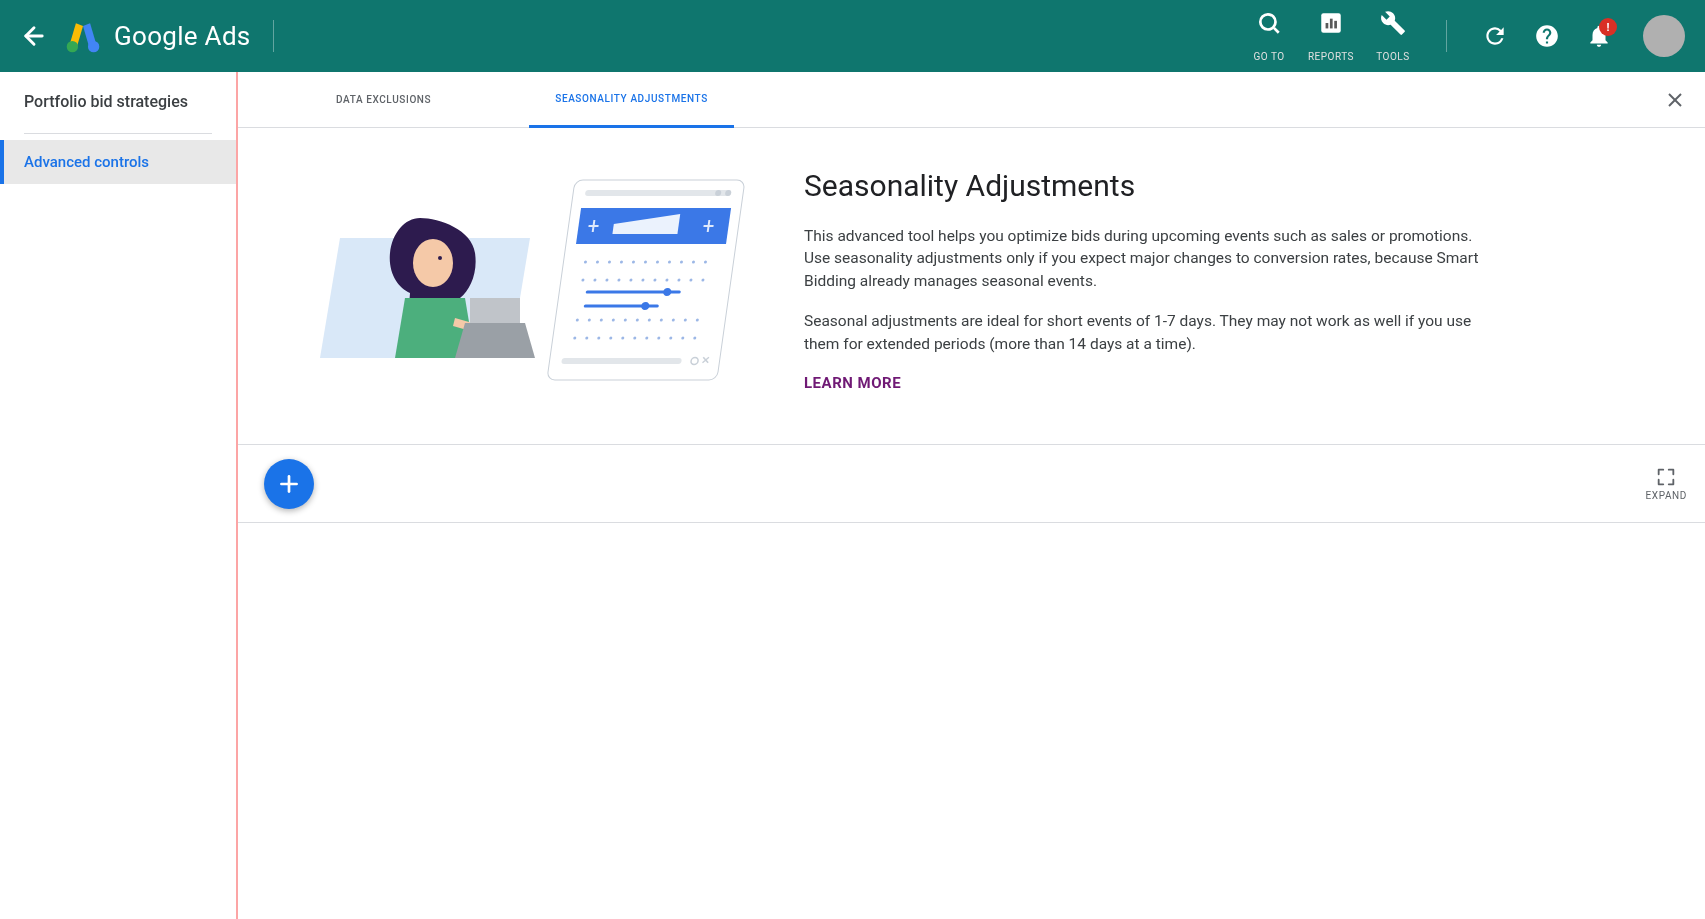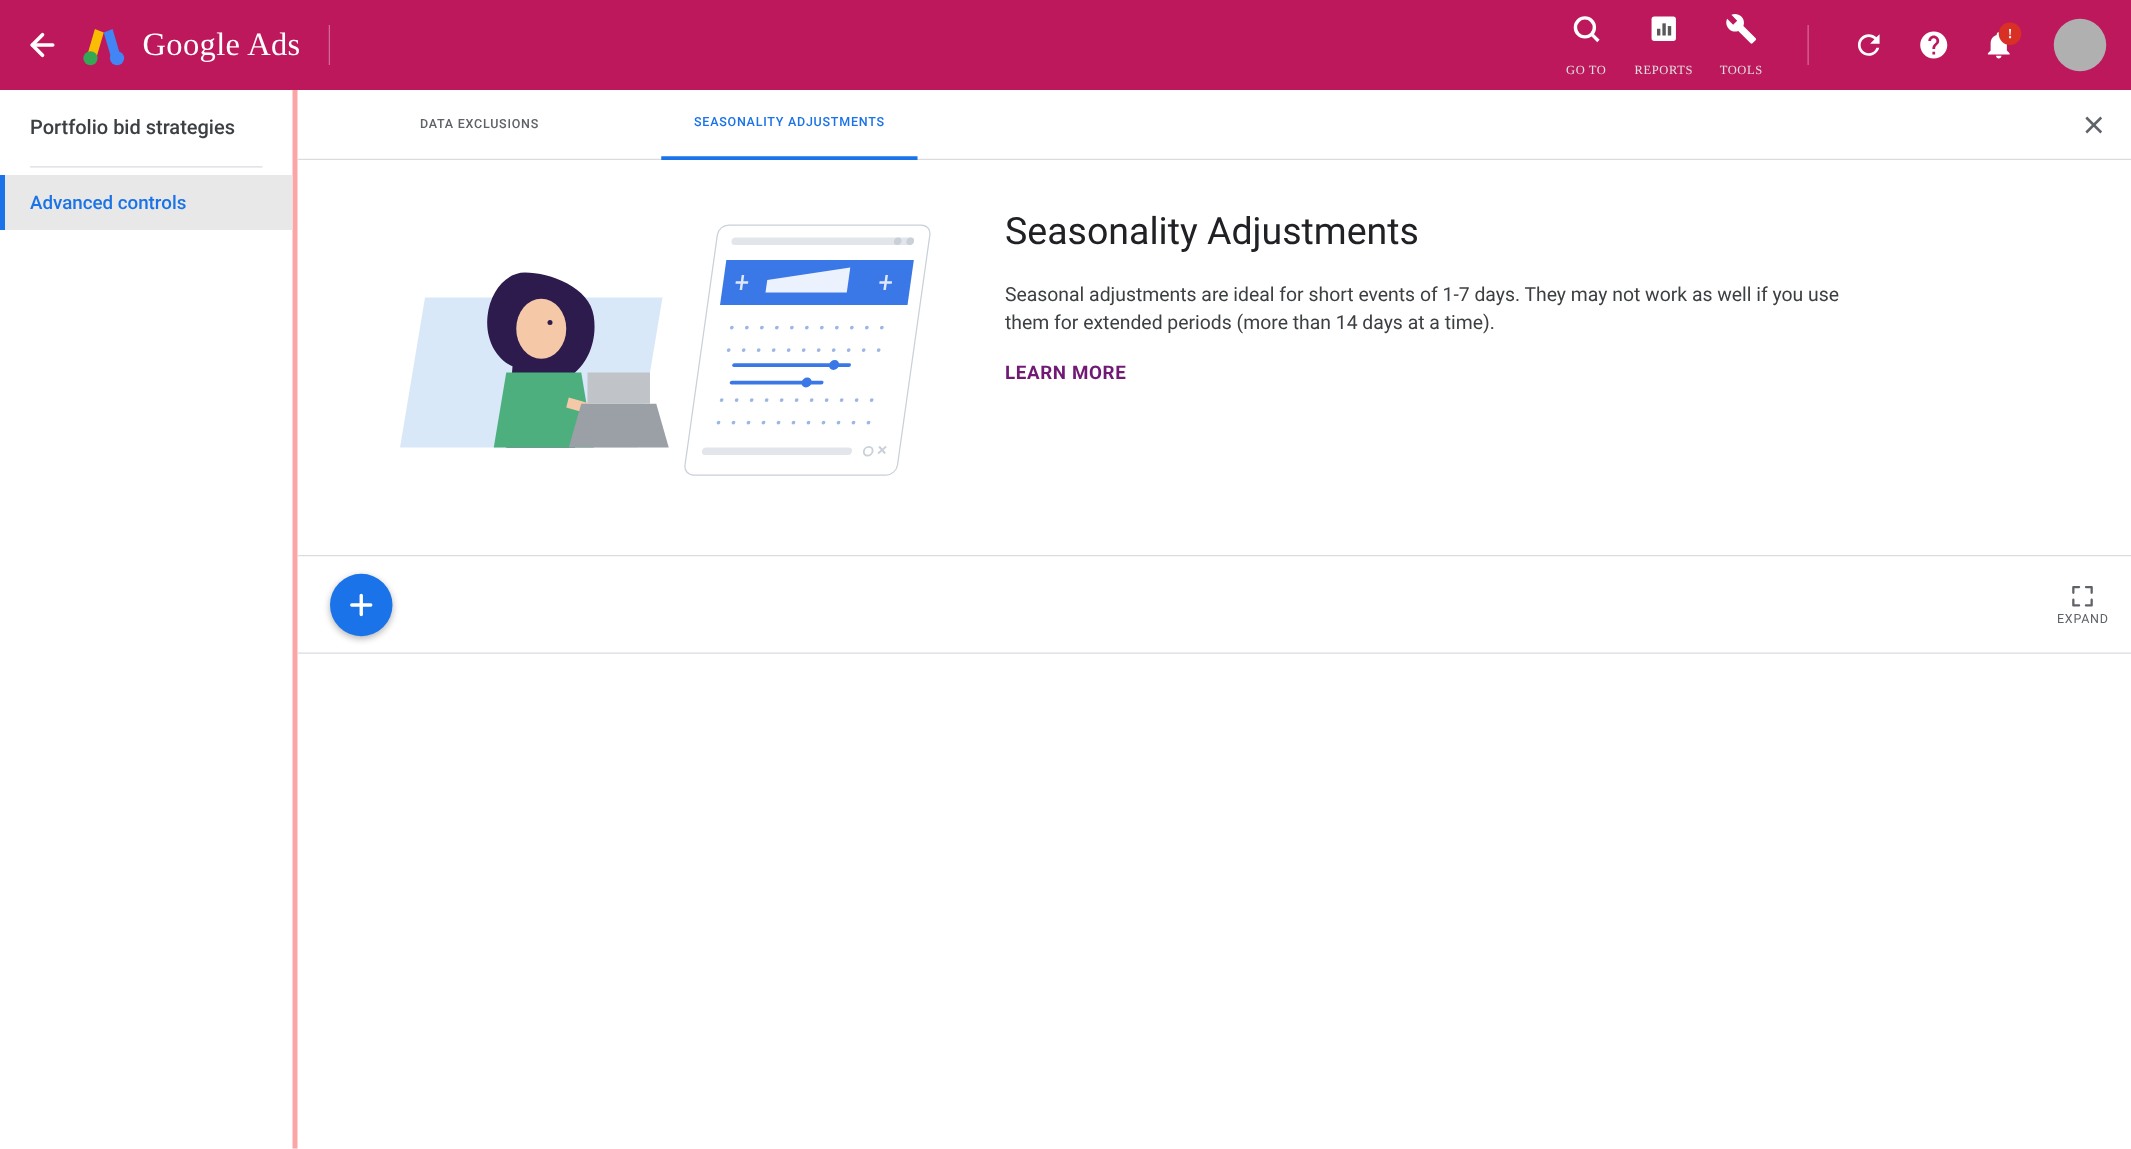--- a/index.html
+++ b/index.html
@@ -7,48 +7,47 @@
     font-family: Roboto, Arial, sans-serif;
     background: #fff;
     color: #202124;
     width: 1705px;
     height: 919px;
     overflow: hidden;
   }
   
   .header {
     height: 72px;
-    background: #be185d;
+    background: #0f766e;
     display: flex;
     align-items: center;
     padding: 0 20px;
     color: #fff;
     position: relative;
-    font-family: Liberation Serif, serif;
   }
   .back-arrow { width: 28px; height: 28px; display:flex; align-items:center; justify-content:center; cursor:pointer; margin-right:18px; }
   .logo-wrap { display:flex; align-items:center; gap:14px; }
   .ads-logo { width: 34px; height: 34px; }
   .product-name { font-size: 26px; font-weight: 400; letter-spacing: 0.3px; }
   .header-divider { width:1px; height:32px; background:rgba(255,255,255,0.35); margin: 0 22px; }
 
   .header-right { display:flex; align-items:center; margin-left:auto; }
   .icon-tool { display:flex; flex-direction:column; align-items:center; justify-content:center; width:62px; cursor:pointer;gap:12px; }
   .icon-tool .icon-svg { width:26px; height:26px; color:#fff; margin-bottom:3px; }
   .icon-tool .icon-label { font-size:10px; letter-spacing:0.5px; color:#e0e0e0; }
   .plain-icon { width:44px; height:44px; display:flex; align-items:center; justify-content:center; color:#fff; cursor:pointer; margin: 0 4px; position:relative; }
   .plain-icon svg { width:26px; height:26px; }
   .notif-badge { position:absolute; top:4px; right:4px; width:18px; height:18px; border-radius:50%; background:#d93025; display:flex; align-items:center; justify-content:center; font-size:11px; font-weight:700; color:#fff;}
   .avatar { width:42px; height:42px; border-radius:50%; background:#b0b0b0; margin-left:18px; cursor:pointer;}
 
   
   .body-wrap { display:flex; height: calc(919px - 72px); }
   .sidebar {
     width: 238px;
-    border-right: 4px solid #fca5a5;
+    border-right: 2px solid #fca5a5;
     padding-top: 20px;
     background:#fff;
   }
   .sidebar-title { font-size:16px; color:#3c4043; padding: 0 24px 22px 24px; font-weight:500;}
   .sidebar-divider { height:1px; background:#dadce0; margin: 0 24px 6px 24px;}
   .sidebar-item { height:44px; display:flex; align-items:center; padding:0 16px; font-size:15px; cursor:pointer;}
   .sidebar-item.active { background:#e8e8e8; color:#1a73e8; border-left:4px solid #1a73e8; padding-left:20px; font-weight:500;}
 
   
   .main { flex:1; display:flex; flex-direction:column; position:relative; }
@@ -246,20 +245,21 @@
             <circle cx="88" cy="126" r="4" fill="#3b78e7"></circle>
 
             <rect x="12" y="178" width="120" height="6" rx="3" fill="#e2e6ea"></rect>
             <circle cx="145" cy="181" r="3.5" fill="none" stroke="#c9d0d8" stroke-width="1.5"></circle>
             <path d="M156 184 L156 176 M152 180 L160 180" stroke="#c9d0d8" stroke-width="1.5" transform="rotate(45 156 180)"></path>
           </g>
         </svg>
       </div>
       <div class="hero-text">
         <div class="hero-title">Seasonality Adjustments</div>
+        <p class="hero-p">This advanced tool helps you optimize bids during upcoming events such as sales or promotions. Use seasonality adjustments only if you expect major changes to conversion rates, because Smart Bidding already manages seasonal events.</p>
         <p class="hero-p">Seasonal adjustments are ideal for short events of 1-7 days. They may not work as well if you use them for extended periods (more than 14 days at a time).</p>
         <a class="learn-more">LEARN MORE</a>
       </div>
     </div>
 
     <div class="toolbar">
       <div class="fab">
         <svg viewBox="0 0 24 24" fill="none" stroke="#fff" stroke-width="2.5" stroke-linecap="round">
             <line x1="12" y1="5" x2="12" y2="19"></line>
             <line x1="5" y1="12" x2="19" y2="12"></line>

